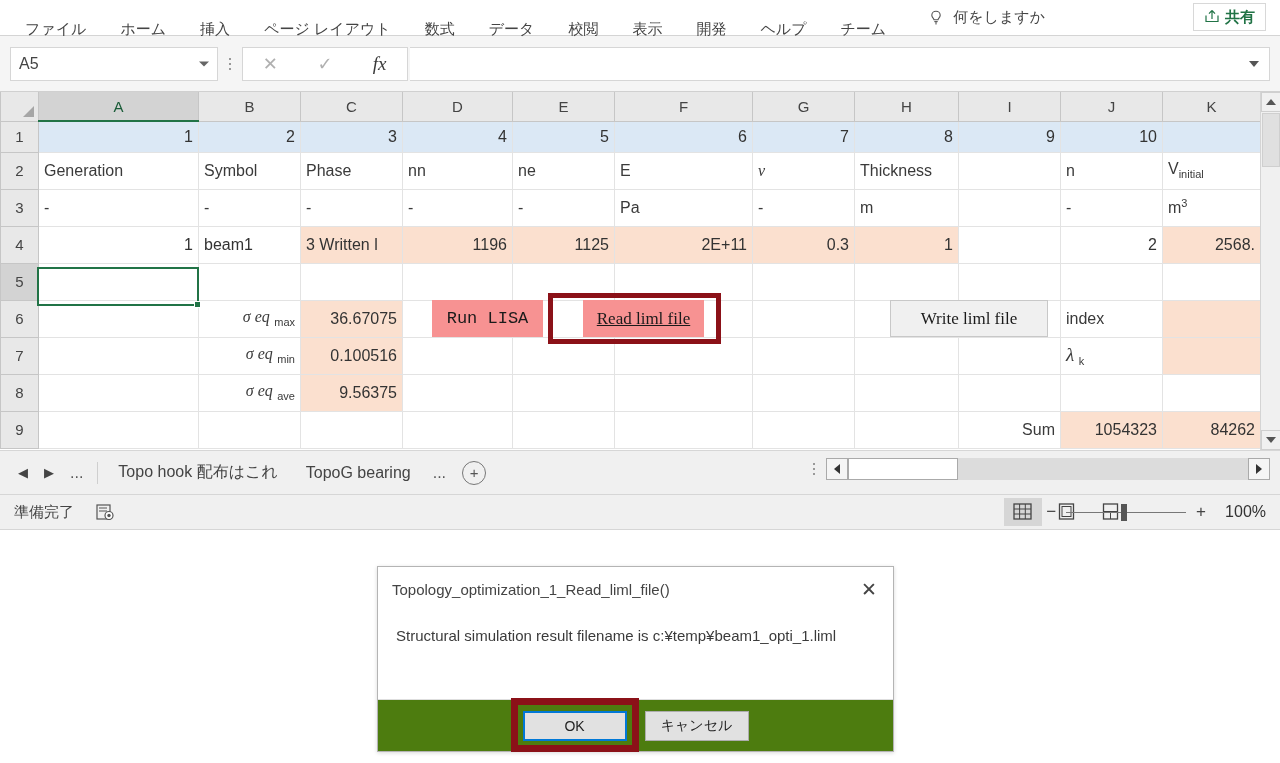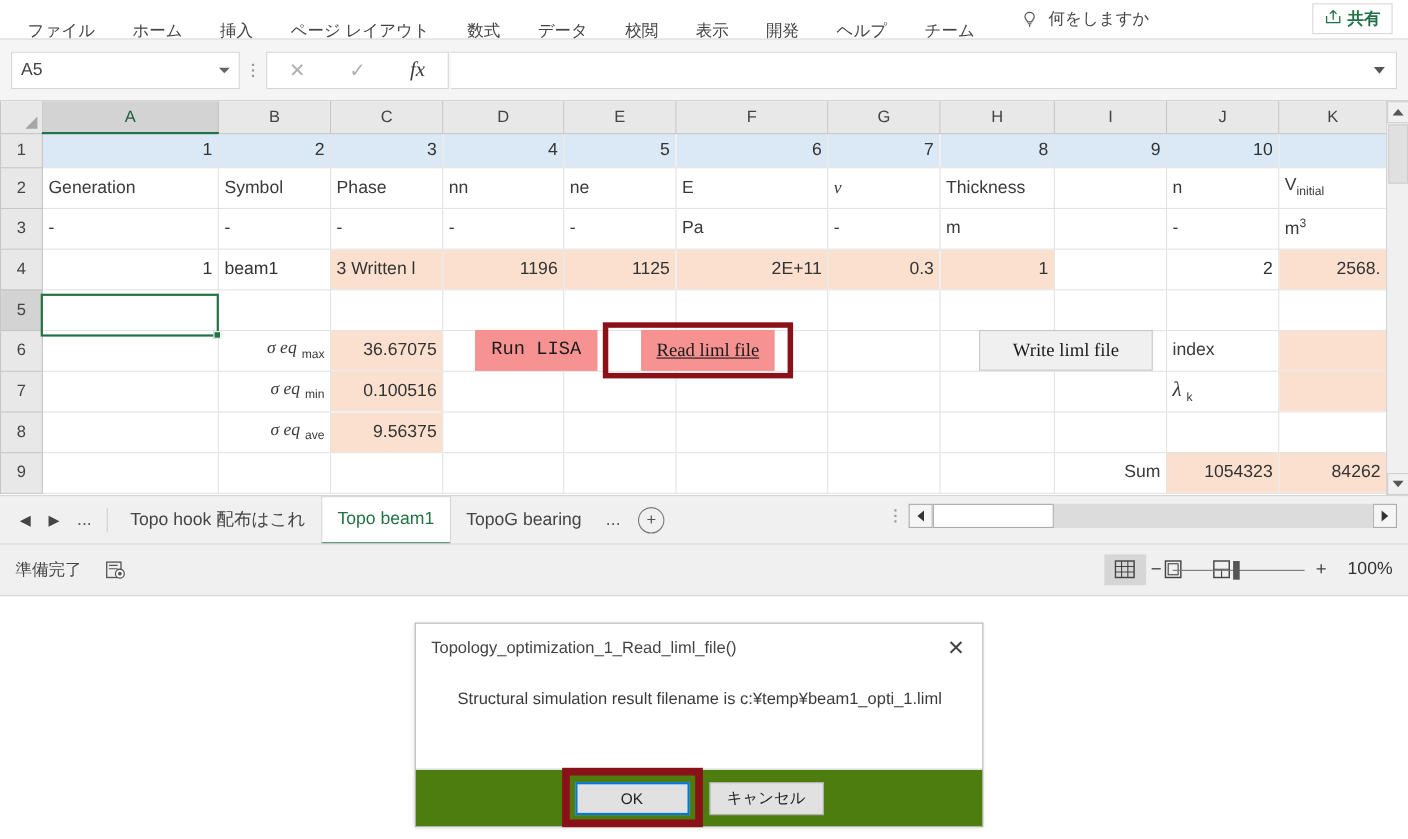--- a/index.html
+++ b/index.html
@@ -242,21 +242,21 @@
   .hscroll-wrap {
     position:absolute; right: 10px; top: 7px;
     display:flex; align-items:center;
   }
   .hsb-btn { width: 22px; height: 22px; border: 1px solid #aaa; background:#f5f5f5; display:flex;align-items:center;justify-content:center;}
   .hsb-track { width: 400px; height: 22px; background:#dcdcdc; position:relative; }
   .hsb-thumb { position:absolute; left:0; top:0; width: 110px; height: 22px; background:#fff; border:1px solid #aaa;}
 
   
   .statusbar {
-    height: 48px; background: #f0f0f0;
+    height: 36px; background: #f0f0f0;
     border-top: 1px solid #d6d6d6; border-bottom: 1px solid #d6d6d6;
     display:flex; align-items:center; padding: 0 14px;
     position: relative;
   }
   .status-text { font-size: 15px; color: #444; }
   .rec-icon { margin-left: 22px; width: 20px; height:16px; position:relative; }
   .view-grp { position:absolute; right: 150px; display:flex; align-items:center; gap: 6px;}
   .view-btn { width: 38px; height: 28px; display:flex;align-items:center;justify-content:center; }
   .view-btn.active { background: #d6d6d6; }
   .zoom-grp { position:absolute; right: 14px; display:flex; align-items:center; gap: 10px; }
@@ -279,21 +279,21 @@
     padding: 0 14px; position:relative;
   }
   .dlg-title-text { font-size: 15px; color: #444; }
   .dlg-close {
     position: absolute; right: 10px; top: 8px;
     width: 28px; height: 28px;
     display:flex;align-items:center;justify-content:center;
     font-size: 19px; color: #444;
   }
   .dlg-body {
-    height: 88px; padding: 16px 18px; margin-left: 20px;
+    height: 88px; padding: 16px 18px;
   }
   .dlg-msg { font-size: 15px; color: #3b3b3b; }
   .dlg-footer {
     height: 52px; background: #4d7c0f;
     border-top: 1px solid #dedede;
     display:flex; align-items:center; justify-content:center; gap: 18px;
     position: relative;
   }
   .dlg-btn {
     width: 104px; height: 30px;
@@ -559,21 +559,20 @@
       </div>
   </div>
 </div>
 
 <div class="tabbar">
   <span class="navarrow">◀</span>
   <span class="navarrow">▶</span>
   <span class="tab-ellipsis">...</span>
   <span class="tabsep"></span>
   <span class="sheettab">Topo hook 配布はこれ</span>
-  <span class="sheettab active">Topo beam1</span>
   <span class="sheettab">TopoG bearing</span>
   <span class="tab-ellipsis">...</span>
   <span class="addsheet">+</span>
 
   <div class="hscroll-wrap">
     <span class="grip-dots" style="height:22px">
         <i></i>
         <i></i>
         <i></i>
       </span>

